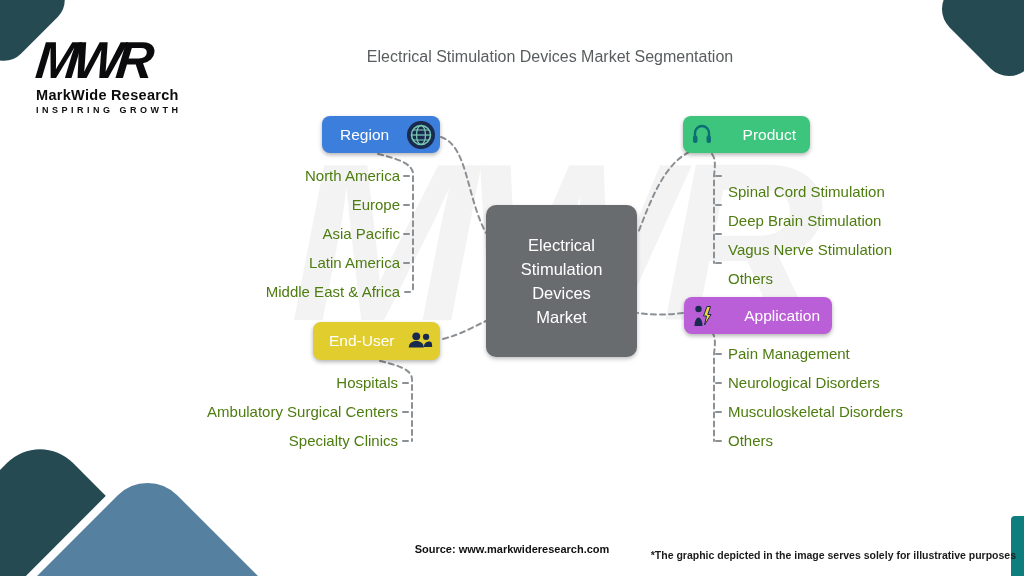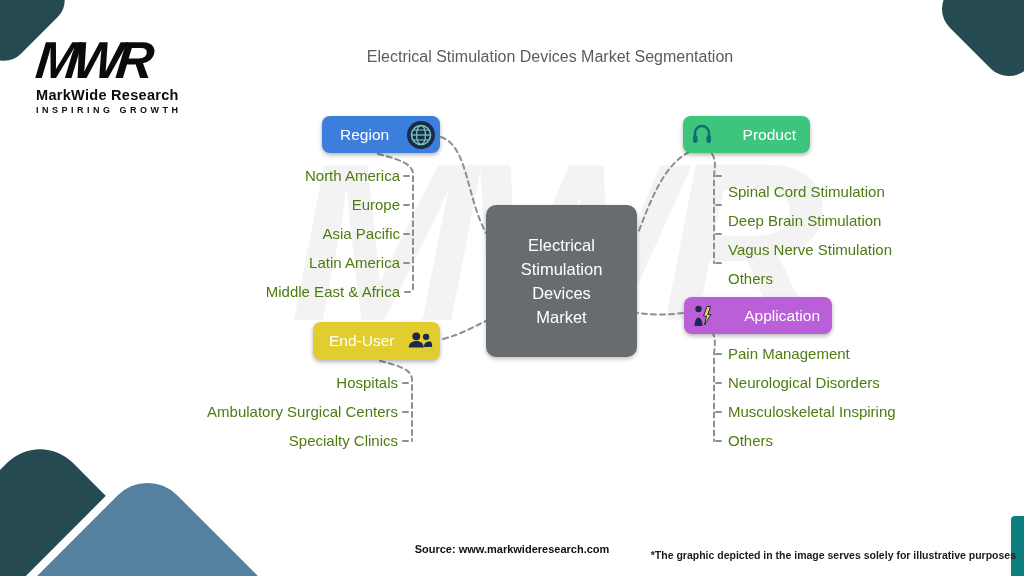--- a/index.html
+++ b/index.html
@@ -185,20 +185,20 @@
 
   <div class="items items-left items-enduser">
     <div class="item">Hospitals</div>
     <div class="item">Ambulatory Surgical Centers</div>
     <div class="item">Specialty Clinics</div>
   </div>
 
   <div class="items items-application">
     <div class="item">Pain Management</div>
     <div class="item">Neurological Disorders</div>
-    <div class="item">Musculoskeletal Inspiring</div>
+    <div class="item">Musculoskeletal Disorders</div>
     <div class="item">Others</div>
   </div>
 
   <div class="source">Source: www.markwideresearch.com</div>
   <div class="disclaimer">*The graphic depicted in the image serves solely for illustrative purposes</div>
 
 </div>
 
 </body></html>

